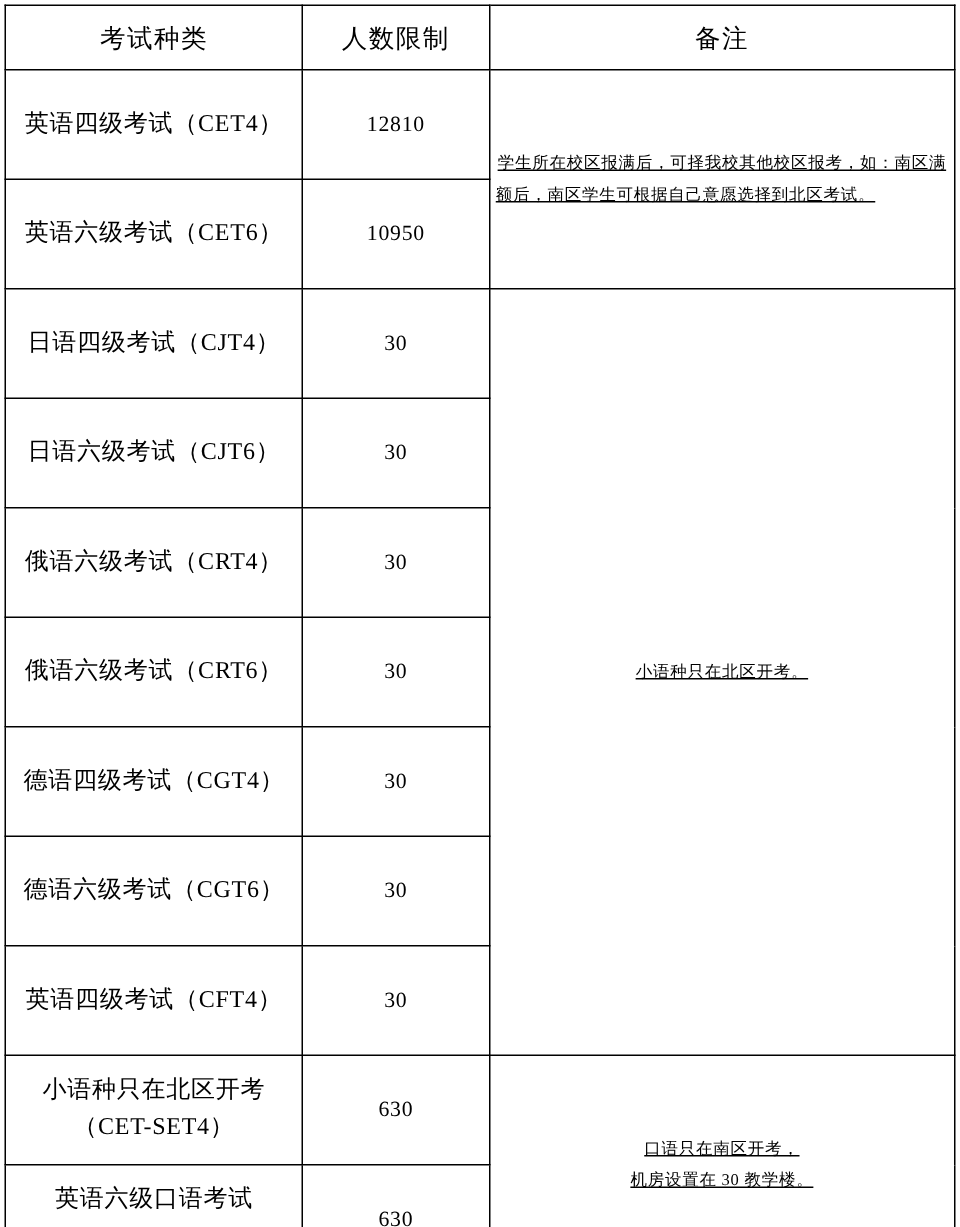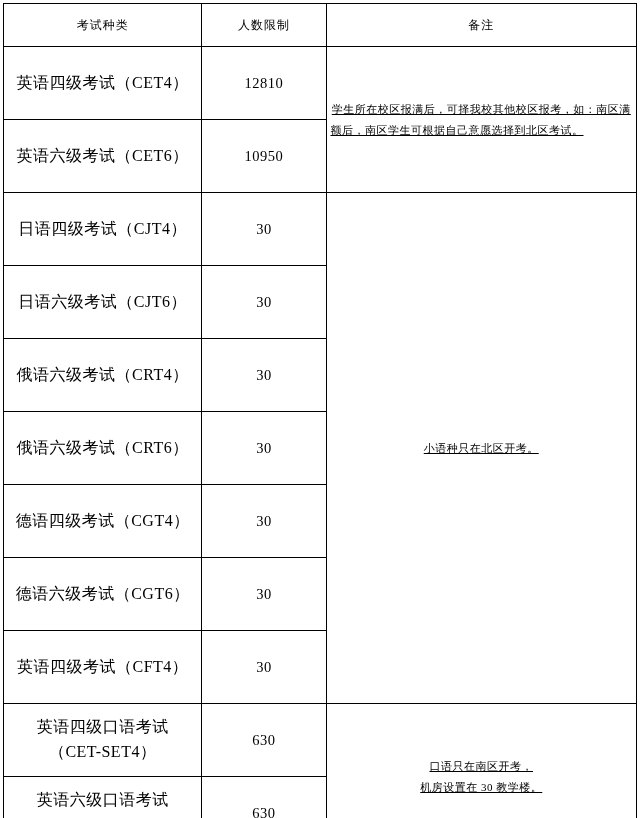--- a/index.html
+++ b/index.html
@@ -32,21 +32,21 @@
     vertical-align: middle;
     font-weight: normal;
     padding: 2px 4px;
   }
   col.c-type { width: 198px; }
   col.c-limit { width: 124px; }
   col.c-remark { width: 310px; }
 
   .head-cell {
     height: 38px;
-    font-size: 12px;
+    font-size: 17px;
     letter-spacing: 1px;
   }
   .type-cell {
     height: 68px;
     font-size: 16px;
     letter-spacing: 0.5px;
     line-height: 1.5;
   }
   .type-cell.two-line {
     line-height: 1.55;
@@ -133,21 +133,21 @@
         <td class="limit-cell">30</td>
       </tr>
 
       <tr>
         <td class="type-cell">英语四级考试（CFT4）</td>
         <td class="limit-cell">30</td>
       </tr>
 
       <tr>
         <td class="type-cell two-line">
-          <span>英语四级口语考试</span><br>
+          <span>小语种只在北区开考</span><br>
           <span>（CET-SET4）</span>
         </td>
         <td class="limit-cell">630</td>
         <td class="remark-cell center-mid" rowspan="2">
           <span class="line">口语只在南区开考，</span>
           <span class="line">机房设置在 30 教学楼。</span>
         </td>
       </tr>
 
       <tr>

